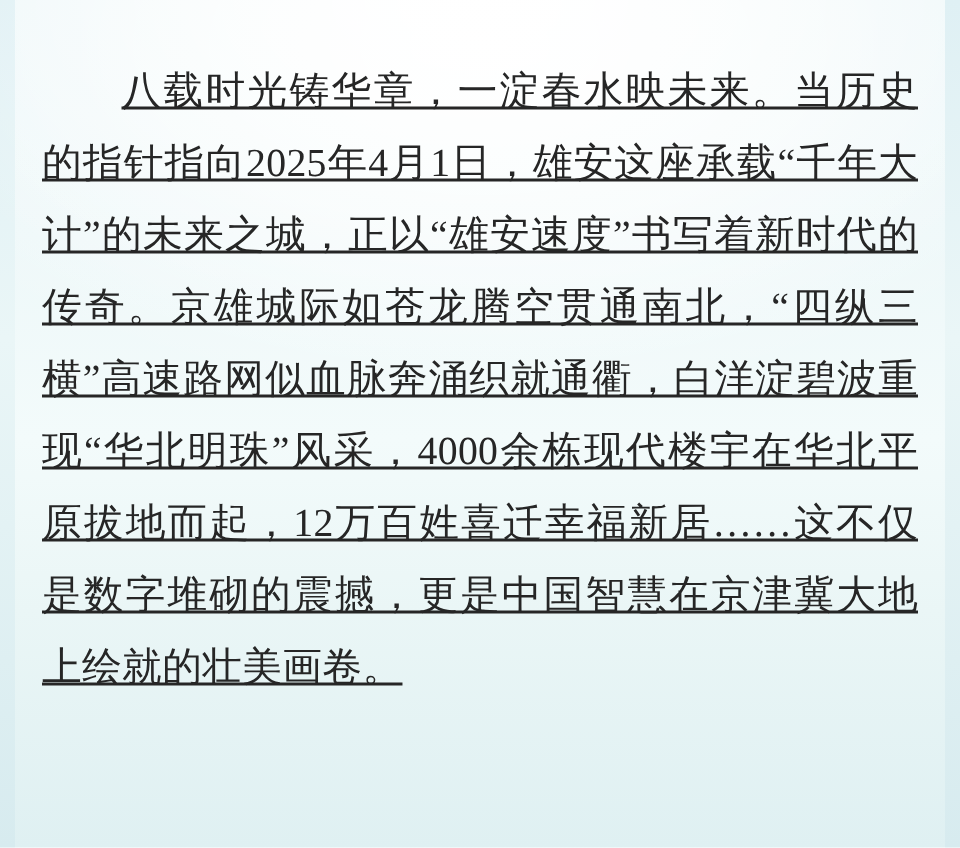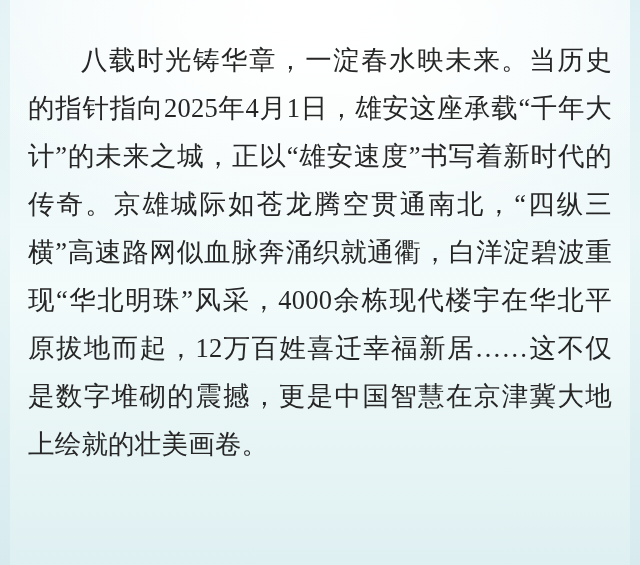--- a/index.html
+++ b/index.html
@@ -57,20 +57,21 @@
     width: 584px;
     font-size: 26.5px;
     line-height: 48px;
     color: #262626;
     letter-spacing: 0.2px;
     text-align: justify;
     text-justify: inter-ideograph;
     text-indent: 2em;
     white-space: pre-wrap;
     word-break: break-all;
+    text-decoration: underline;
   }
 </style>
 </head>
 <body>
 
 <div class="page">
   <div class="glow"></div>
   <div class="body-text">八载时光铸华章，一淀春水映未来。当历史的指针指向2025年4月1日，雄安这座承载“千年大计”的未来之城，正以“雄安速度”书写着新时代的传奇。京雄城际如苍龙腾空贯通南北，“四纵三横”高速路网似血脉奔涌织就通衢，白洋淀碧波重现“华北明珠”风采，4000余栋现代楼宇在华北平原拔地而起，12万百姓喜迁幸福新居……这不仅是数字堆砌的震撼，更是中国智慧在京津冀大地上绘就的壮美画卷。</div>
 </div>
 

